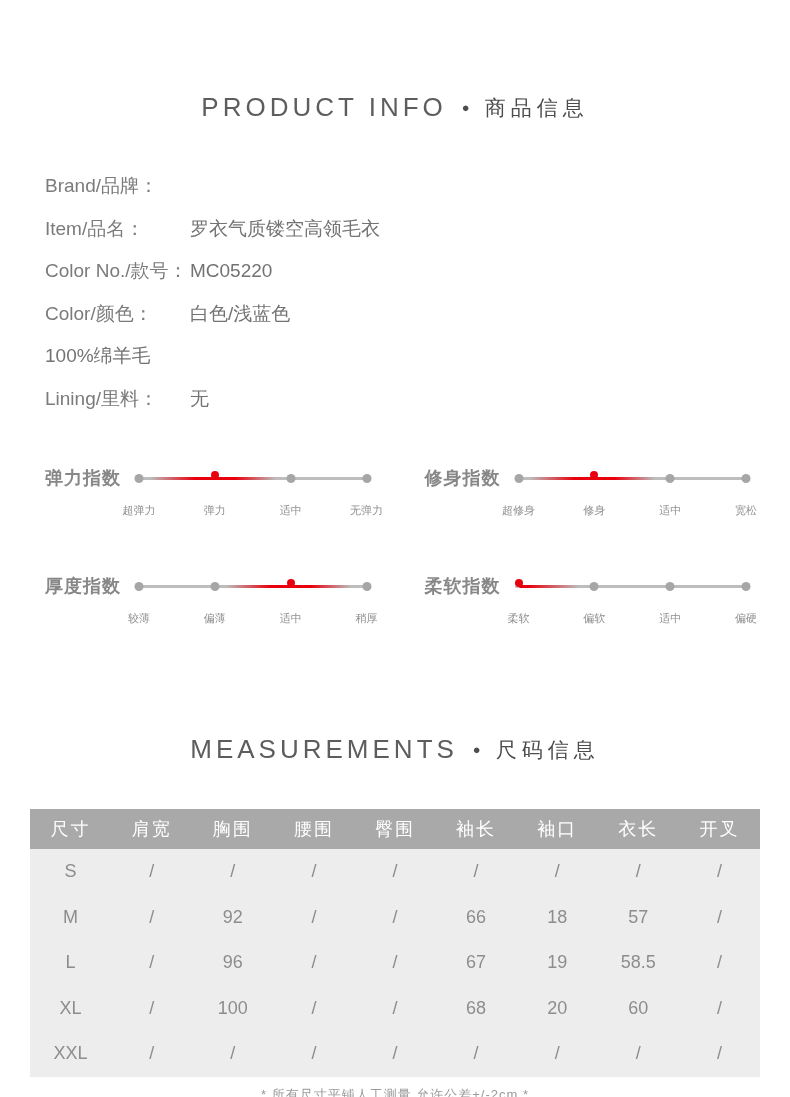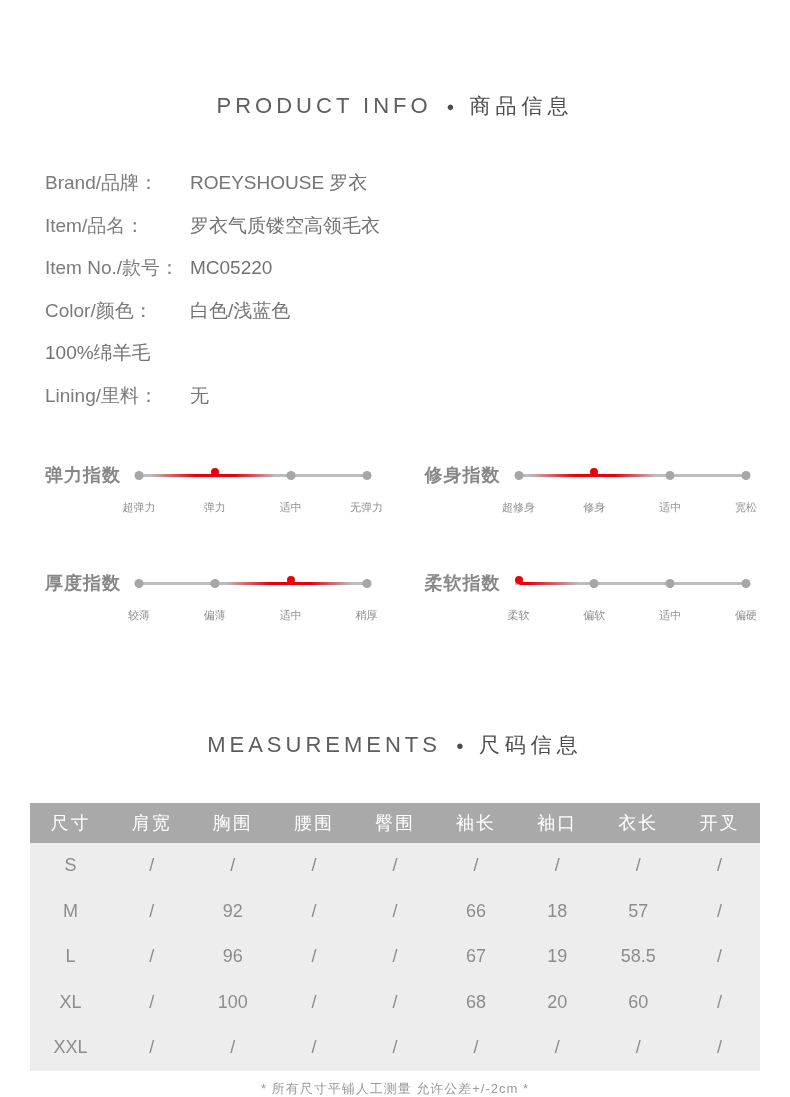--- a/index.html
+++ b/index.html
@@ -22,21 +22,21 @@
     font-family:"Liberation Sans", sans-serif;
     overflow:hidden;
     position:relative;
   }
   .section-header{
     display:flex;justify-content:center;align-items:center;gap:15px;
   }
   .product-header{padding-top:92px;}
   .measure-header{margin-top:96px;}
   .sh-en{
-    font-size:22px;letter-spacing:4px;color:var(--heading);font-weight:400;text-align:right;
+    font-size:26px;letter-spacing:4px;color:var(--heading);font-weight:400;text-align:right;
   }
   .sh-dot{font-size:13px;color:#4d4d4d;line-height:1;}
   .sh-zh{font-size:21px;letter-spacing:5px;color:#4c4c4c;font-weight:500;}
 
   .info-list{margin:42px 0 0 45px;}
   .info-row{display:flex;align-items:center;height:42.5px;}
   .info-label{
     min-width:145px;font-size:19px;color:var(--text-gray);white-space:nowrap;
   }
   .info-value{font-size:19px;color:#737373;white-space:nowrap;}
@@ -96,28 +96,27 @@
 
 <div class="section-header product-header">
   <span class="sh-en">PRODUCT INFO</span>
   <span class="sh-dot">●</span>
   <span class="sh-zh">商品信息</span>
 </div>
 
 <div class="info-list">
     <div class="info-row">
       <span class="info-label">Brand/品牌：</span>
-      <span class="info-value">ROEYSHOUSE 罗衣</span>
     </div>
     <div class="info-row">
       <span class="info-label">Item/品名：</span>
       <span class="info-value">罗衣气质镂空高领毛衣</span>
     </div>
     <div class="info-row">
-      <span class="info-label">Item No./款号：</span>
+      <span class="info-label">Color No./款号：</span>
       <span class="info-value">MC05220</span>
     </div>
     <div class="info-row">
       <span class="info-label">Color/颜色：</span>
       <span class="info-value">白色/浅蓝色</span>
     </div>
     <div class="info-row">
       <span class="info-value">100%绵羊毛</span>
     </div>
     <div class="info-row">

